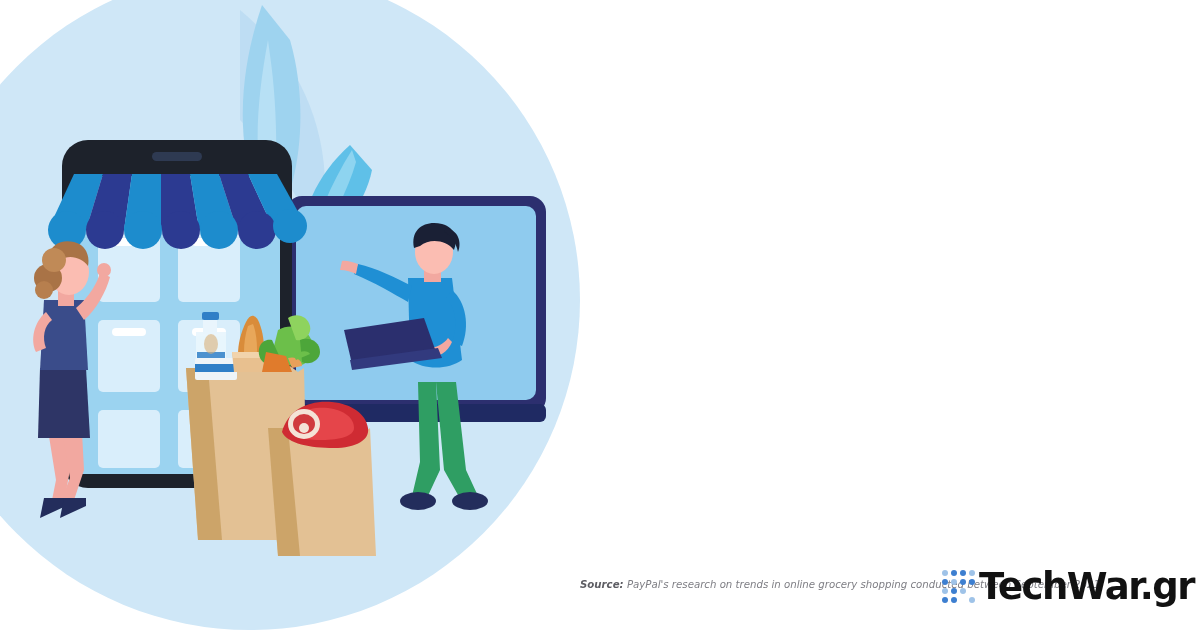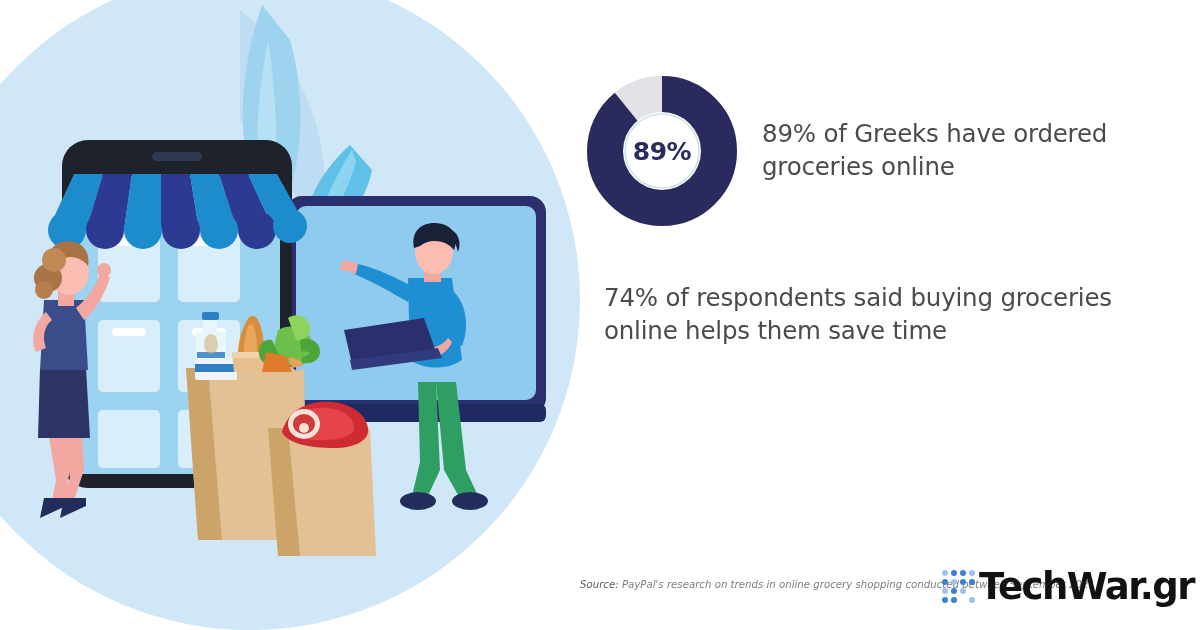--- a/index.html
+++ b/index.html
@@ -82,21 +82,21 @@
     position:absolute;
     left:580px;
     top:578px;
     width:500px;
     font-family:"DejaVu Sans", sans-serif;
     font-style:italic;
     font-size:10.2px;
     line-height:1.45;
     color:#7e7e84;
   }
-  #source-block b { font-style:italic; font-weight:normal; color:#5d5d63; }
+  #source-block b { font-style:italic; font-weight:bold; color:#5d5d63; }
   .src-line { white-space:nowrap; }
 
   
   #watermark {
     position:absolute;
     right:6px;
     top:568px;
     display:flex;
     height:48px;
   }
@@ -311,35 +311,22 @@
         <ellipse cx="304" cy="424" rx="16" ry="15" fill="#f4e3d7"></ellipse>
         <ellipse cx="304" cy="424" rx="11" ry="10" fill="#d03a3e"></ellipse>
         <ellipse cx="304" cy="428" rx="5" ry="5" fill="#f4e3d7"></ellipse>
       </g>
 
     </svg>
   </div>
 
   <div id="stats">
 
-    <div class="stat-row r0">
-      <div class="donut-wrap">
-        <svg class="donut-svg" viewBox="0 0 152 152" xmlns="http://www.w3.org/2000/svg">
-          <circle cx="76" cy="76" r="56" fill="none" stroke="#e2e2e6" stroke-width="38"></circle>
-          <circle cx="76" cy="76" r="56" fill="none" stroke="#2b2a5e" stroke-width="38" stroke-dasharray="313.2 38.8" stroke-dashoffset="0" transform="rotate(-90 76 76)"></circle>
-          <circle cx="76" cy="76" r="39" fill="#ffffff"></circle>
-          <circle cx="76" cy="76" r="37" fill="none" stroke="#cfe3e6" stroke-width="1.6"></circle>
-        </svg>
-        <div class="donut-label">89%</div>
-      </div>
-      <div class="stat-text">89% of Greeks have ordered groceries online</div>
-    </div>
 
     <div class="stat-row r1">
-      <div class="stat-text">74% of respondents said buying groceries online helps them save time</div>
     </div>
 
     <div class="stat-row r2">
     </div>
 
   </div>
 
   <div id="source-block">
     <div class="src-line"><b>Source:</b> <span>PayPal's research on trends in online grocery shopping conducted between September 2021</span></div>
   </div>

